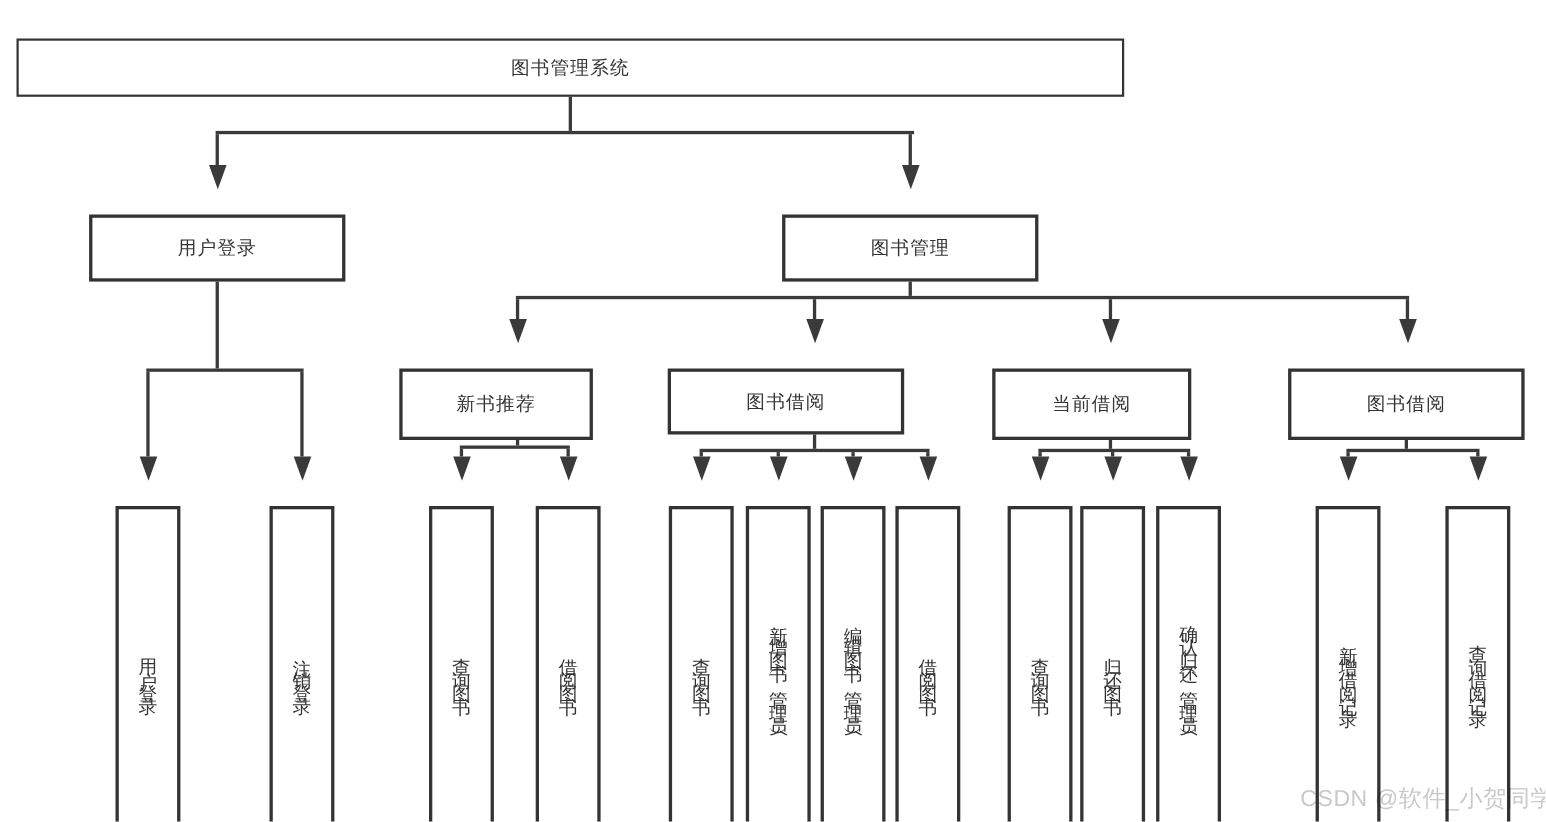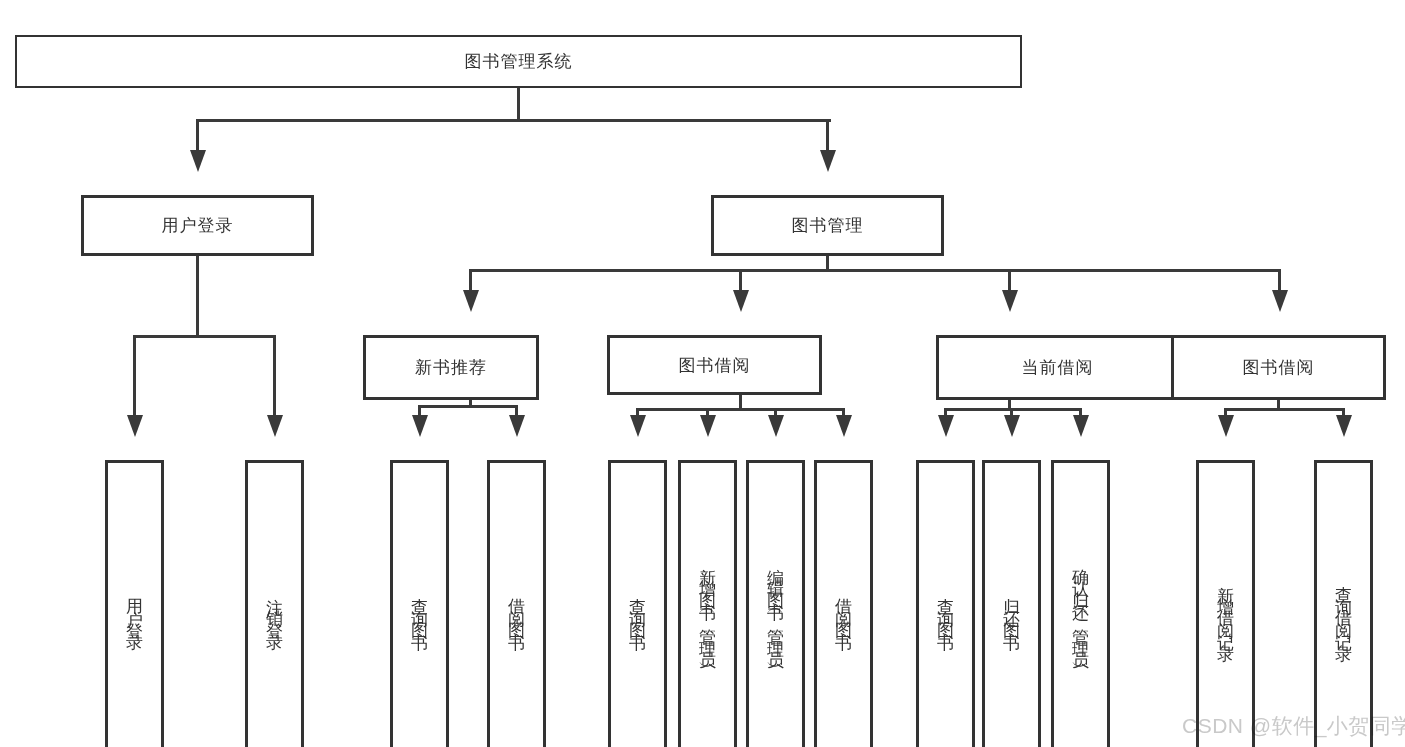--- a/index.html
+++ b/index.html
@@ -105,21 +105,21 @@
     <div class="line" style="left:1278px;top:272px;width:3px;height:18px"></div>
     <div class="arrow" style="left:1272px;top:290px"></div>
   </div>
 
   <div class="box" style="left:363px;top:312px;width:176px;height:65px">
     <span class="hlabel">新书推荐</span>
   </div>
   <div class="box" style="left:607px;top:312px;width:215px;height:60px">
     <span class="hlabel">图书借阅</span>
   </div>
-  <div class="box" style="left:936px;top:312px;width:243px;height:65px">
+  <div class="box" style="left:902px;top:312px;width:181px;height:65px">
     <span class="hlabel">当前借阅</span>
   </div>
   <div class="box" style="left:1171px;top:312px;width:215px;height:65px">
     <span class="hlabel">图书借阅</span>
   </div>
 
   <div>
     <div class="line" style="left:469px;top:377px;width:3px;height:28px"></div>
     <div class="line" style="left:418px;top:405px;width:100px;height:3px"></div>
     <div class="line" style="left:418px;top:408px;width:3px;height:7px"></div>

